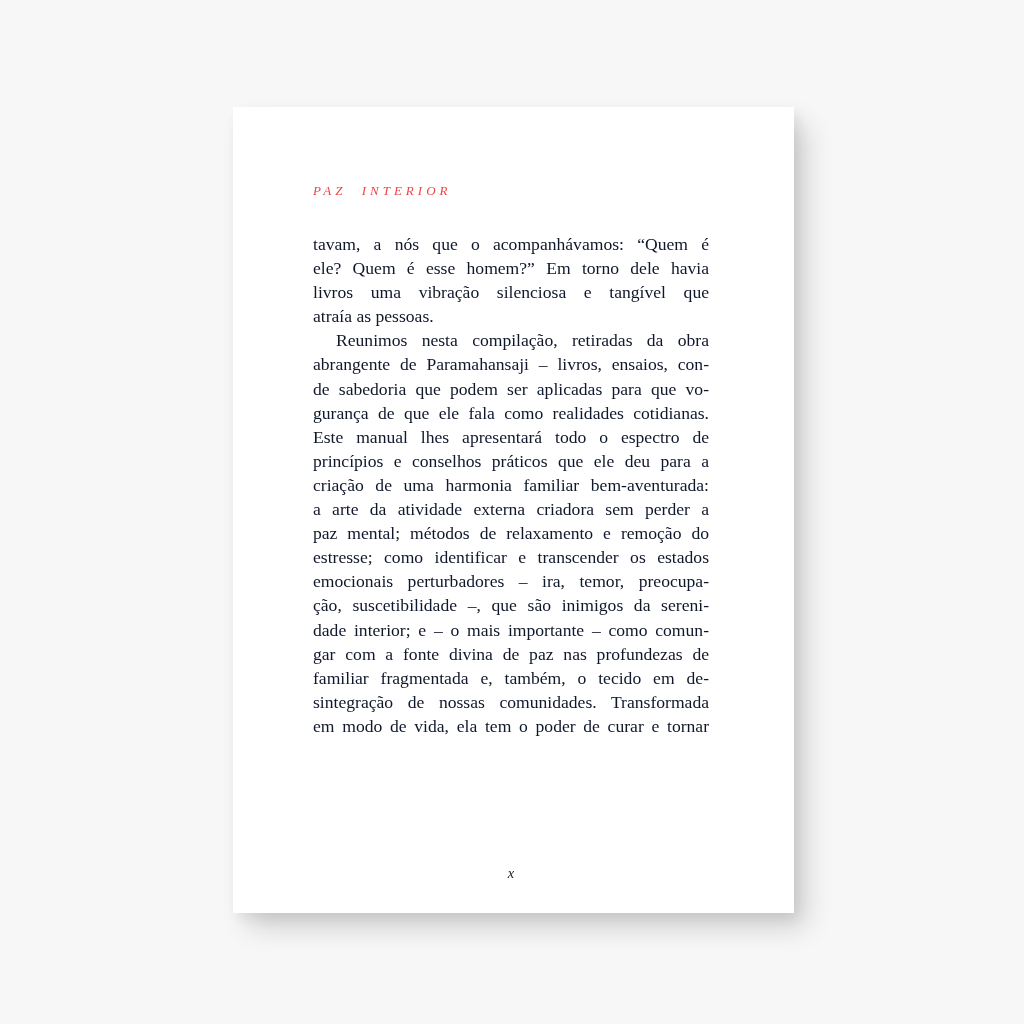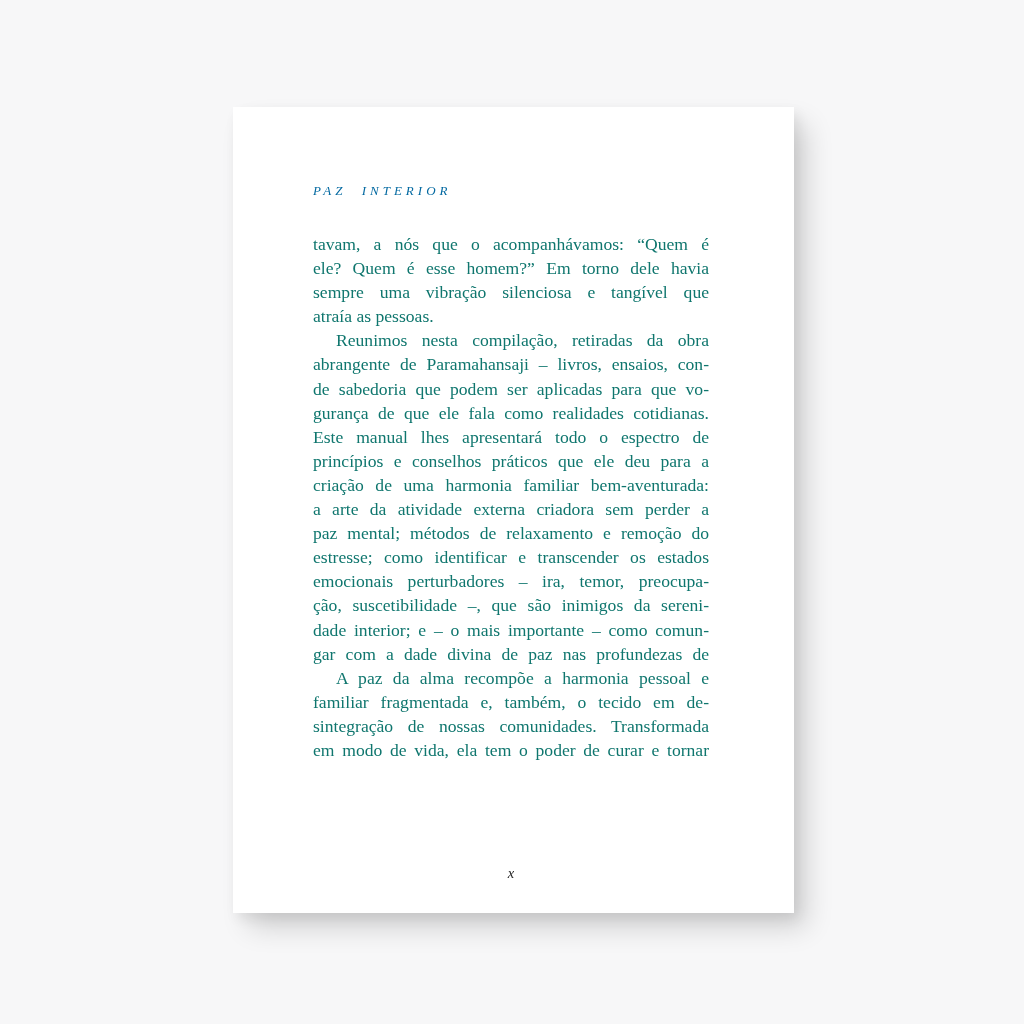--- a/index.html
+++ b/index.html
@@ -28,30 +28,30 @@
   }
   .running-header {
     position: absolute;
     left: 80px;
     top: 76px;
     font-style: italic;
     font-size: 13px;
     line-height: 1.2;
     letter-spacing: 4px;
     word-spacing: 8px;
-    color: #0369a1;
+    color: #ef4444;
   }
   .body-text {
     position: absolute;
     left: 80px;
     top: 125px;
     width: 396px;
     font-size: 17.6px;
     line-height: 24.1px;
-    color: #0f766e;
+    color: #0f172a;
   }
   .line {
     text-align: justify;
     text-align-last: justify;
   }
   .line.para-end {
     text-align-last: left;
   }
   .line.indent {
     text-indent: 23px;
@@ -69,36 +69,35 @@
 </style>
 </head>
 <body>
 
 <div class="canvas">
   <div class="page">
     <div class="running-header">PAZ INTERIOR</div>
     <div class="body-text">
         <div class="line">tavam, a nós que o acompanhávamos: “Quem é</div>
         <div class="line">ele? Quem é esse homem?” Em torno dele havia</div>
-        <div class="line">sempre uma vibração silenciosa e tangível que</div>
+        <div class="line">livros uma vibração silenciosa e tangível que</div>
         <div class="line para-end">atraía as pessoas.</div>
         <div class="line indent">Reunimos nesta compilação, retiradas da obra</div>
         <div class="line">abrangente de Paramahansaji – livros, ensaios, con-</div>
         <div class="line">de sabedoria que podem ser aplicadas para que vo-</div>
         <div class="line">gurança de que ele fala como realidades cotidianas.</div>
         <div class="line">Este manual lhes apresentará todo o espectro de</div>
         <div class="line">princípios e conselhos práticos que ele deu para a</div>
         <div class="line">criação de uma harmonia familiar bem-aventurada:</div>
         <div class="line">a arte da atividade externa criadora sem perder a</div>
         <div class="line">paz mental; métodos de relaxamento e remoção do</div>
         <div class="line">estresse; como identificar e transcender os estados</div>
         <div class="line">emocionais perturbadores – ira, temor, preocupa-</div>
         <div class="line">ção, suscetibilidade –, que são inimigos da sereni-</div>
         <div class="line">dade interior; e – o mais importante – como comun-</div>
-        <div class="line">gar com a dade divina de paz nas profundezas de</div>
-        <div class="line indent">A paz da alma recompõe a harmonia pessoal e</div>
+        <div class="line">gar com a fonte divina de paz nas profundezas de</div>
         <div class="line">familiar fragmentada e, também, o tecido em de-</div>
         <div class="line">sintegração de nossas comunidades. Transformada</div>
         <div class="line">em modo de vida, ela tem o poder de curar e tornar</div>
       </div>
     <div class="folio">x</div>
   </div>
 </div>
 
 </body></html>

